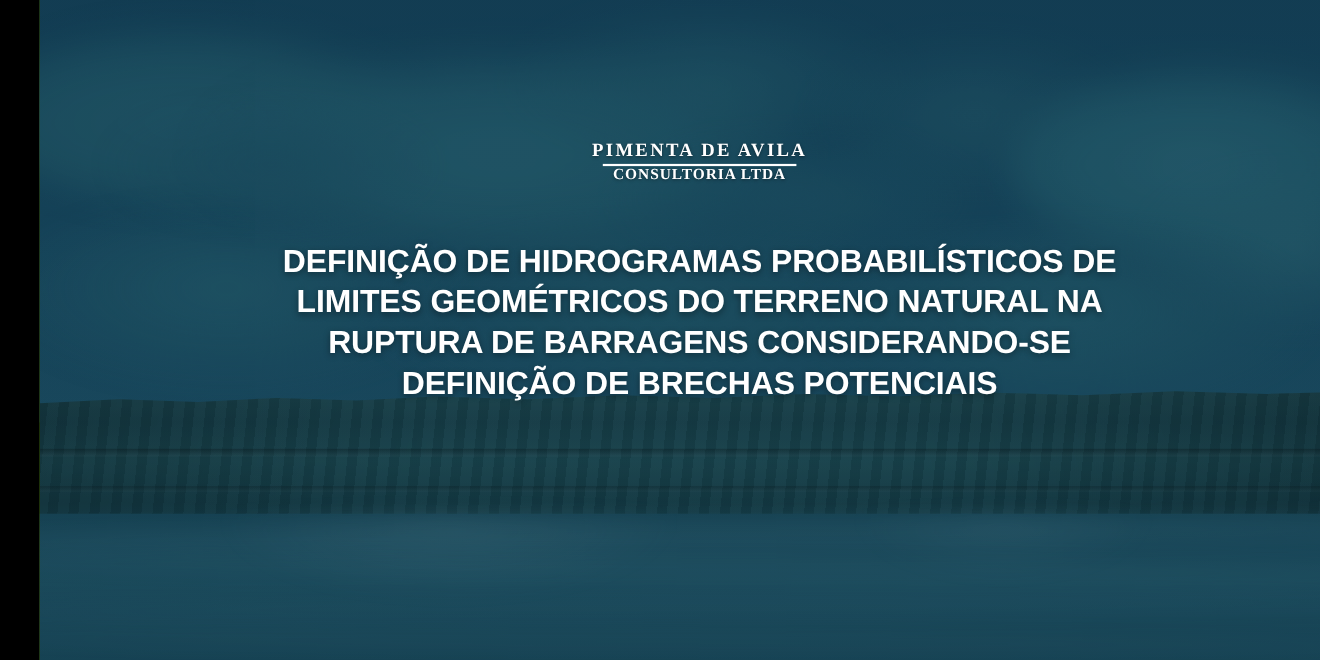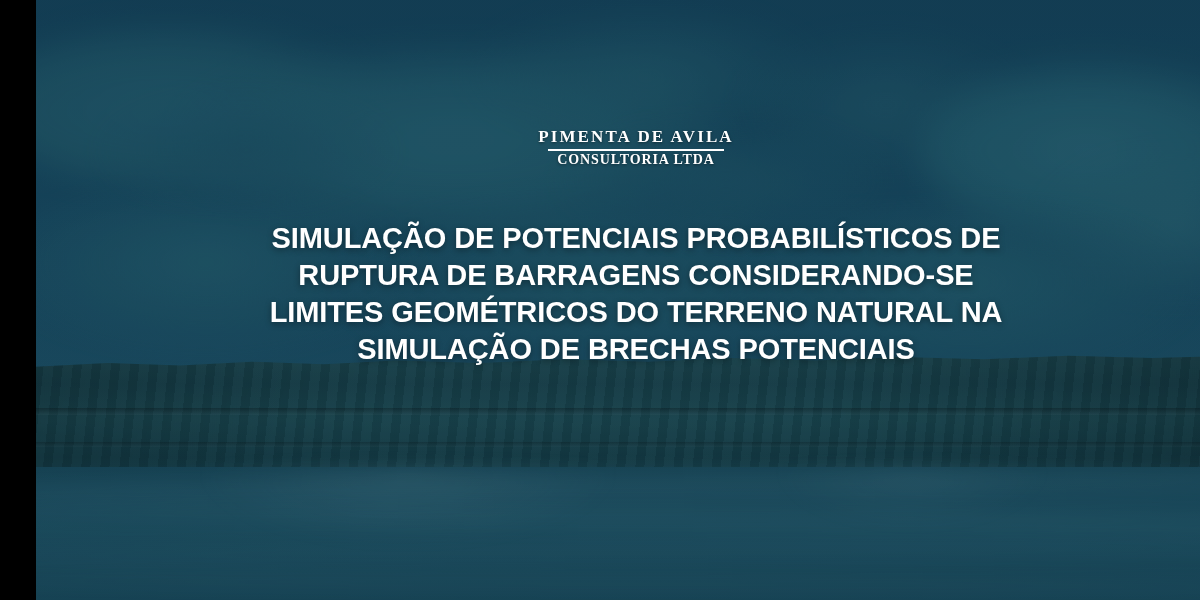--- a/index.html
+++ b/index.html
@@ -224,20 +224,20 @@
 
   <div class="content">
 
     <div class="logo">
       <div class="logo-line1">PIMENTA  DE  AVILA</div>
       <div class="logo-rule"></div>
       <div class="logo-line2">CONSULTORIA LTDA</div>
     </div>
 
     <h1 class="title">
-      <span class="title-line">SIMULAÇÃO DE POTENCIAIS PROBABILÍSTICOS DE</span>
+      <span class="title-line">DEFINIÇÃO DE HIDROGRAMAS PROBABILÍSTICOS DE</span>
+      <span class="title-line">LIMITES GEOMÉTRICOS DO TERRENO NATURAL NA</span>
       <span class="title-line">RUPTURA DE BARRAGENS CONSIDERANDO-SE</span>
-      <span class="title-line">LIMITES GEOMÉTRICOS DO TERRENO NATURAL NA</span>
-      <span class="title-line">SIMULAÇÃO DE BRECHAS POTENCIAIS</span>
+      <span class="title-line">DEFINIÇÃO DE BRECHAS POTENCIAIS</span>
     </h1>
 
   </div>
 </div>
 
 </body></html>

